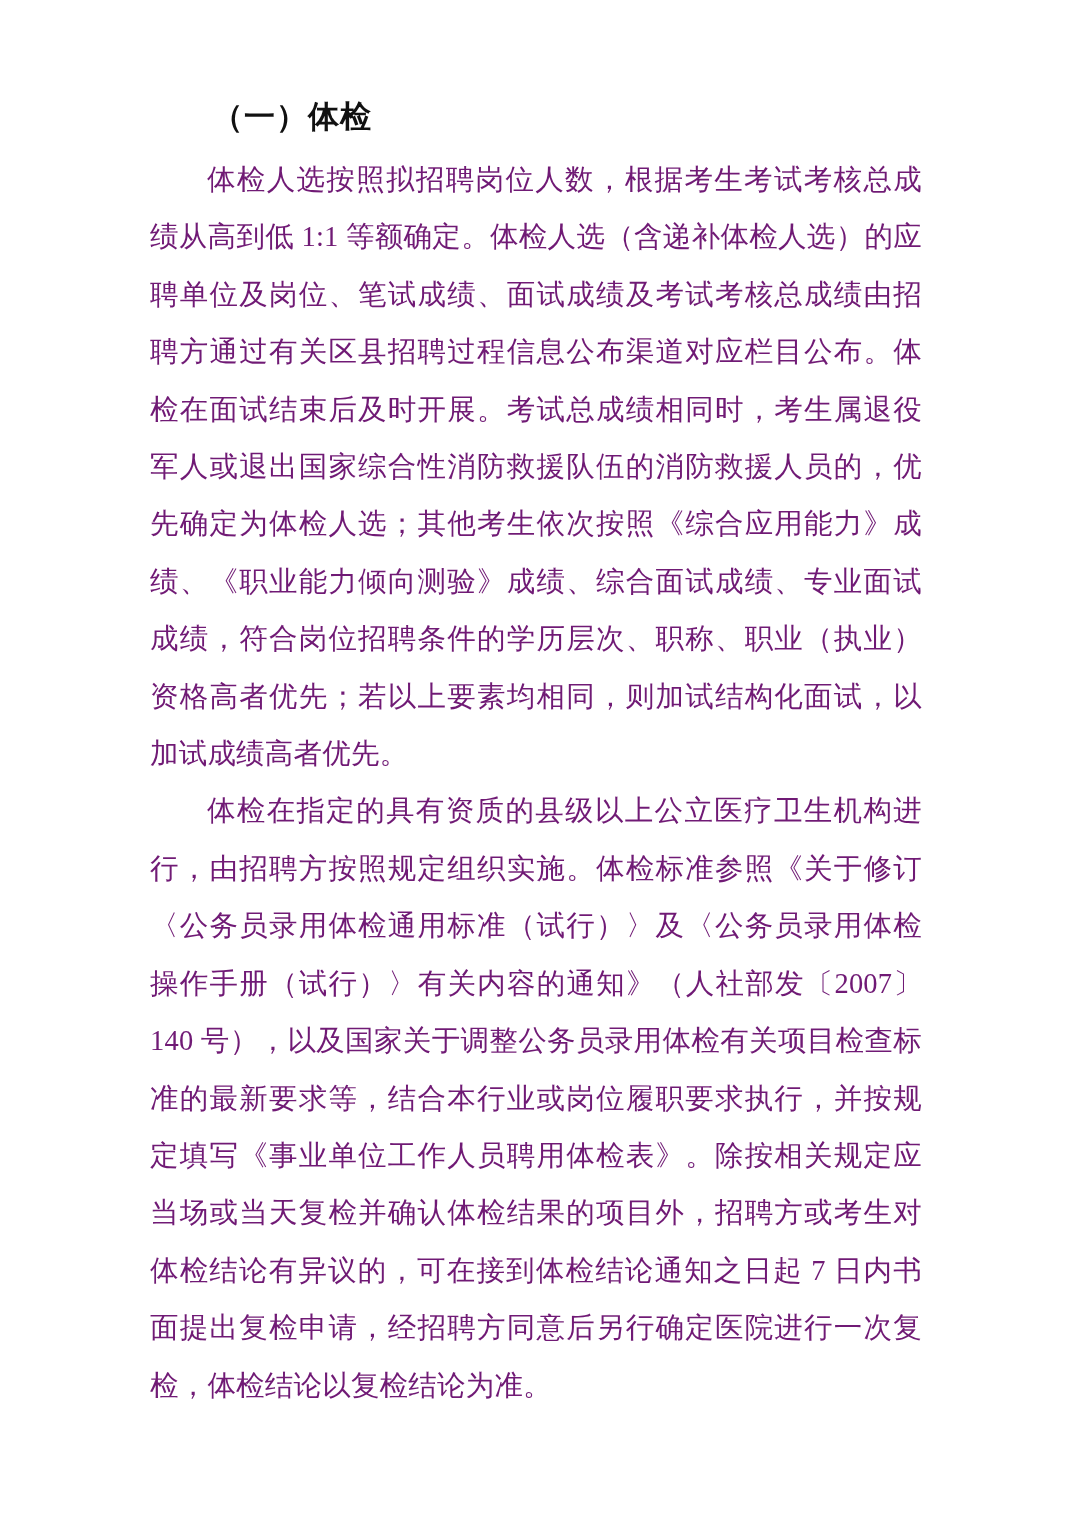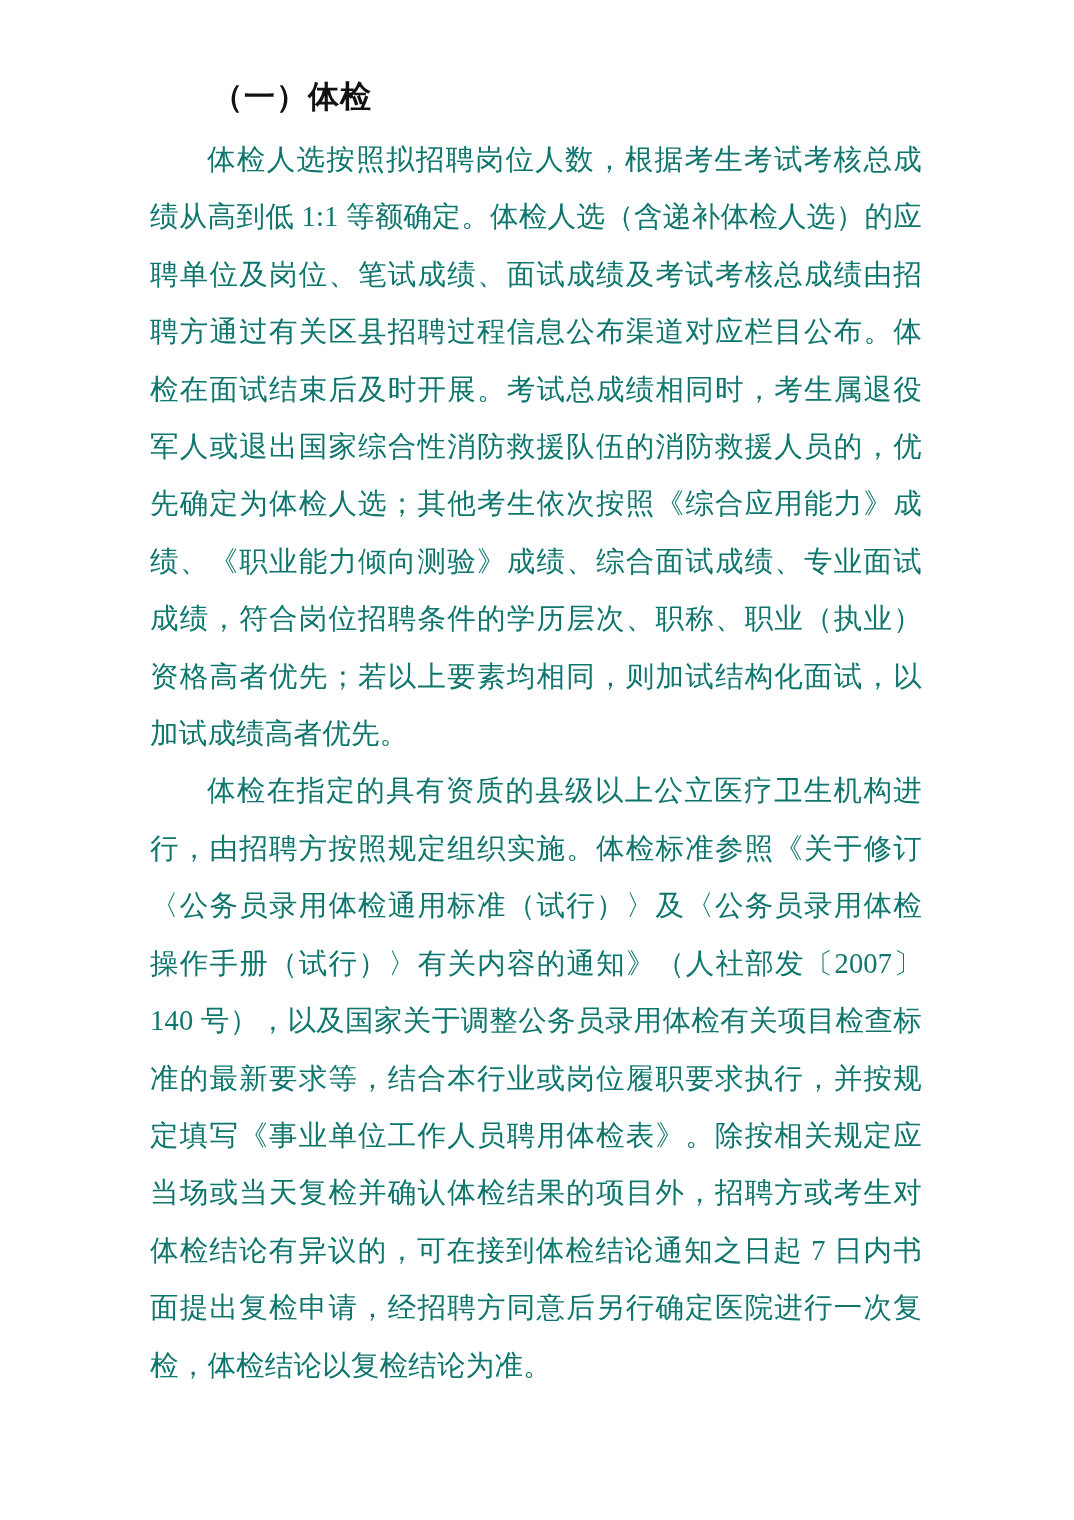--- a/index.html
+++ b/index.html
@@ -12,40 +12,40 @@
     background: #ffffff;
     font-family: "Liberation Serif", "DejaVu Serif", serif;
     color: #1f1f1f;
     overflow: hidden;
   }
   .page {
     position: relative;
     width: 1074px;
     height: 1176px;
     box-sizing: border-box;
-    padding: 68px 152px 0 150px;
+    padding: 88px 152px 0 150px;
     background: #ffffff;
   }
   .heading {
     margin: 0 0 6px 0;
     font-size: 31px;
     font-weight: bold;
     line-height: 57px;
     text-indent: 2em;
     letter-spacing: 1px;
     color: #111111;
   }
   .para {
     margin: 0;
     font-size: 28.5px;
     line-height: 57.4px;
     text-indent: 2em;
     text-align: justify;
     letter-spacing: 0.2px;
-    color: #0f766e;
+    color: #701a75;
   }
 </style>
 </head>
 <body>
 
 <div class="page">
   <h2 class="heading">（一）体检</h2>
   <p class="para">体检人选按照拟招聘岗位人数，根据考生考试考核总成绩从高到低 1:1 等额确定。体检人选（含递补体检人选）的应聘单位及岗位、笔试成绩、面试成绩及考试考核总成绩由招聘方通过有关区县招聘过程信息公布渠道对应栏目公布。体检在面试结束后及时开展。考试总成绩相同时，考生属退役军人或退出国家综合性消防救援队伍的消防救援人员的，优先确定为体检人选；其他考生依次按照《综合应用能力》成绩、《职业能力倾向测验》成绩、综合面试成绩、专业面试成绩，符合岗位招聘条件的学历层次、职称、职业（执业）资格高者优先；若以上要素均相同，则加试结构化面试，以加试成绩高者优先。</p>
   <p class="para">体检在指定的具有资质的县级以上公立医疗卫生机构进行，由招聘方按照规定组织实施。体检标准参照《关于修订〈公务员录用体检通用标准（试行）〉及〈公务员录用体检操作手册（试行）〉有关内容的通知》（人社部发〔2007〕140 号），以及国家关于调整公务员录用体检有关项目检查标准的最新要求等，结合本行业或岗位履职要求执行，并按规定填写《事业单位工作人员聘用体检表》。除按相关规定应当场或当天复检并确认体检结果的项目外，招聘方或考生对体检结论有异议的，可在接到体检结论通知之日起 7 日内书面提出复检申请，经招聘方同意后另行确定医院进行一次复检，体检结论以复检结论为准。</p>
 </div>

